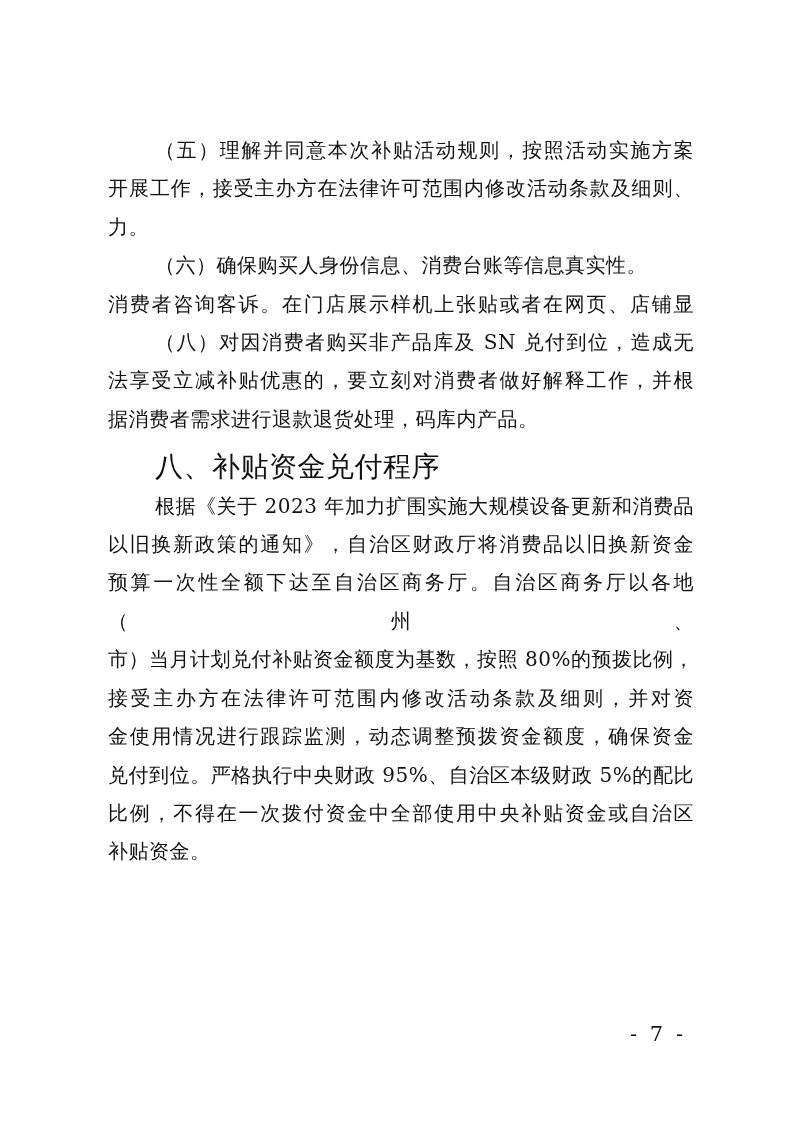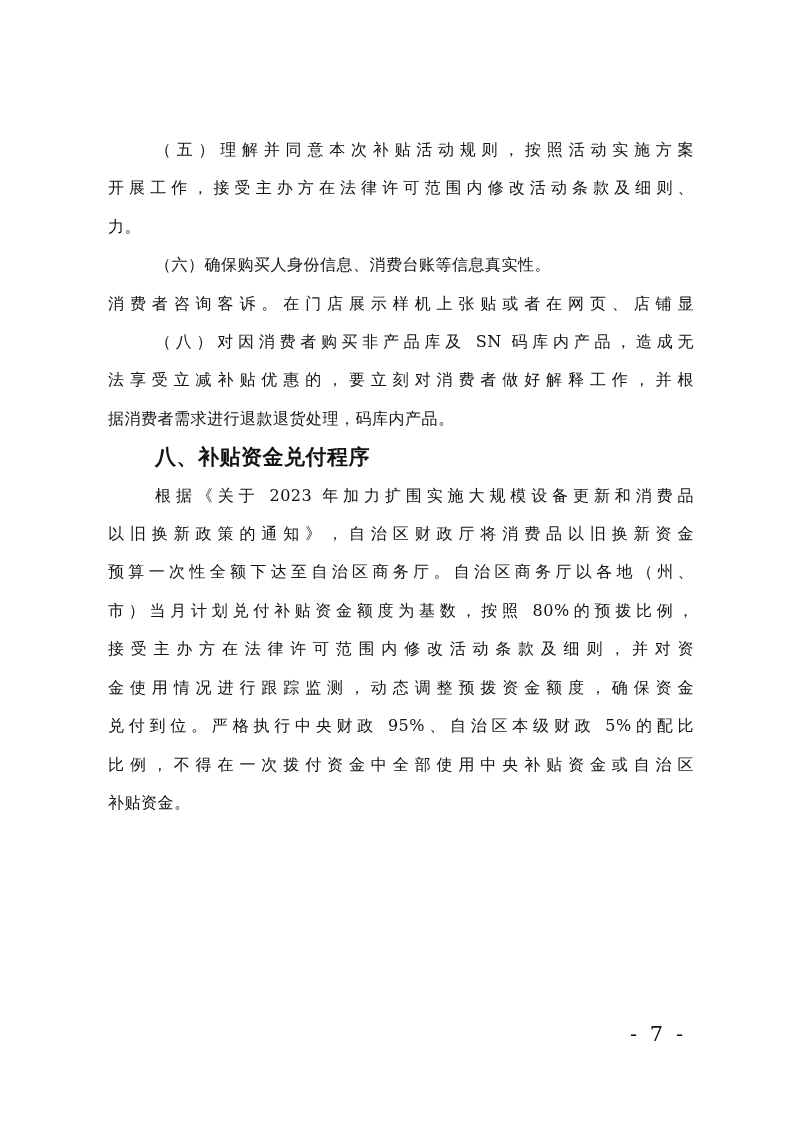--- a/index.html
+++ b/index.html
@@ -17,35 +17,36 @@
     color: #121212;
   }
   .text-block {
     position: absolute;
     left: 108px;
     top: 131px;
     width: 586px;
   }
   .para { margin: 0; padding: 0; }
   .line {
-    font-size: 16px;
+    font-size: 20px;
     line-height: 38.4px;
     text-align: justify;
     text-align-last: justify;
     letter-spacing: 0.5px;
     overflow: hidden;
   }
   .line.first { text-indent: 47px; }
   .line.last  { text-align: left; text-align-last: left; }
   .para.heading .line {
     font-family: "DejaVu Sans", sans-serif;
-    font-weight: bold;
-    font-size: 21px;
+    font-weight: normal;
+    font-size: 28px;
     text-align: left;
     text-align-last: left;
+    margin-top: 10px;
   }
   .page-number {
     position: absolute;
     top: 1022px;
     right: 107px;
     font-size: 21px;
     letter-spacing: 3px;
     color: #121212;
     font-family: "DejaVu Serif", serif;
   }
@@ -60,21 +61,21 @@
         <div class="line">开展工作，接受主办方在法律许可范围内修改活动条款及细则、</div>
         <div class="line last">力。</div>
       </div>
       <div class="para body">
         <div class="line first last">（六）确保购买人身份信息、消费台账等信息真实性。</div>
       </div>
       <div class="para body">
         <div class="line">消费者咨询客诉。在门店展示样机上张贴或者在网页、店铺显</div>
       </div>
       <div class="para body">
-        <div class="line first">（八）对因消费者购买非产品库及 SN 码库内产品，造成无</div>
+        <div class="line first">（八）对因消费者购买非产品库及 SN 兑付到位，造成无</div>
         <div class="line">法享受立减补贴优惠的，要立刻对消费者做好解释工作，并根</div>
         <div class="line last">据消费者需求进行退款退货处理，码库内产品。</div>
       </div>
       <div class="para heading">
         <div class="line first last">八、补贴资金兑付程序</div>
       </div>
       <div class="para body">
         <div class="line first">根据《关于 2023 年加力扩围实施大规模设备更新和消费品</div>
         <div class="line">以旧换新政策的通知》，自治区财政厅将消费品以旧换新资金</div>
         <div class="line">预算一次性全额下达至自治区商务厅。自治区商务厅以各地（州、</div>

